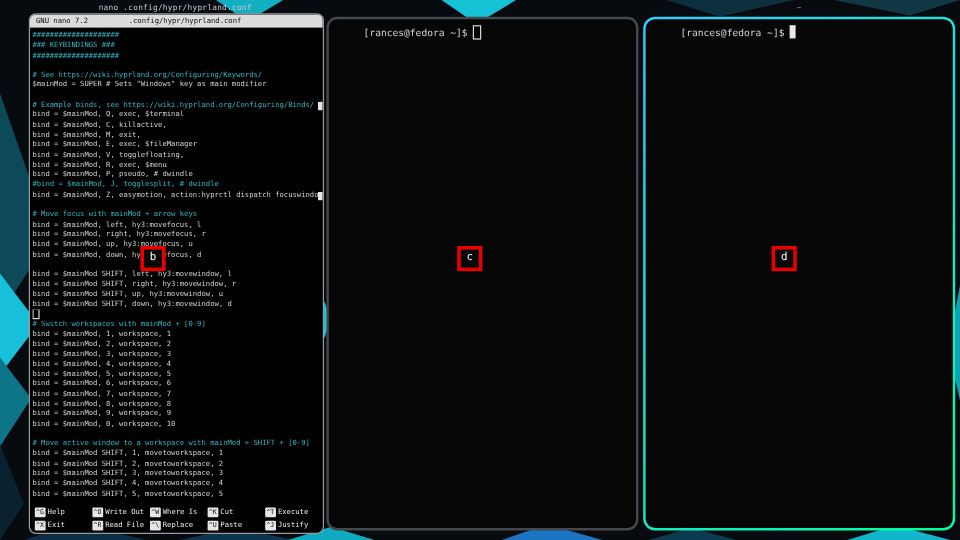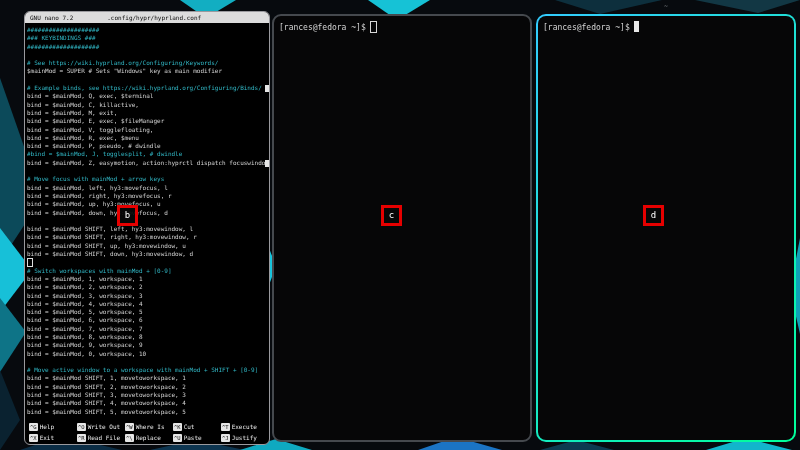--- a/index.html
+++ b/index.html
@@ -37,21 +37,21 @@
   .flabel{color:#ececec;font-size:6px;white-space:nowrap;}
 
   
   .term{position:absolute;top:14px;height:428px;background:#060607;border-radius:9px;
         box-sizing:border-box;}
   .term.mid{left:272px;width:260px;border:2px solid var(--inactive-border);}
   .term-wrap{position:absolute;left:536px;top:14px;width:260px;height:428px;border-radius:10px;
         padding:2px;box-sizing:border-box;
         background:linear-gradient(135deg,var(--active-border-start),var(--active-border-end));}
   .term.right{position:relative;left:0;top:0;width:100%;height:100%;border-radius:8px;}
-  .prompt-line{padding:6px 0 0 5px;font-size:8px;line-height:11px;color:#d6d6d6;white-space:pre;}
+  .prompt-line{padding:6px 0 0 5px;font-size:8px;line-height:11px;color:#d6d6d6;white-space:pre;margin-left:24px;}
   .cursor{display:inline-block;vertical-align:middle;margin-left:4px;margin-top:-2px;}
   .cursor.hollow{width:5px;height:10px;border:1px solid #d8d8d8;}
   .cursor.solid{width:5px;height:11px;background:#e8e8e8;}
 
   
   .hint{position:absolute;width:15px;height:15px;border:3px solid var(--hint-red);
         background:rgba(8,8,8,.92);color:#fff;font-size:9px;line-height:15px;
         text-align:center;font-family:"DejaVu Sans Mono",monospace;}
   .hint.b{left:117px;top:205px;}
   .hint.c{left:381px;top:205px;}
@@ -75,20 +75,21 @@
     <polygon points="265,238 276,266 265,296" fill="#18c4dc"></polygon>
     <polygon points="800,238 790,290 800,334" fill="#10a0b8"></polygon>
     <polygon points="20,450 62,436 122,450" fill="#0b2d45"></polygon>
     <polygon points="150,450 196,440 245,450" fill="#0d3550"></polygon>
     <polygon points="240,450 276,439 312,450" fill="#0fa9c0"></polygon>
     <polygon points="418,450 456,437 502,450" fill="#1b74c4"></polygon>
     <polygon points="540,450 576,440 614,450" fill="#0c3a50"></polygon>
     <polygon points="706,450 746,438 792,450" fill="#12b5cc"></polygon>
   </svg>
 
+  <div class="float-title" style="left:24px;width:244px;">nano .config/hypr/hyprland.conf</div>
   <div class="float-title dim" style="left:536px;width:260px;">~</div>
 
   <div class="nano-window">
     <div class="nano-header">
       <span class="ver">GNU nano 7.2</span>
       <span class="file">.config/hypr/hyprland.conf</span>
       <span class="pad"></span>
     </div>
     <div class="nano-body" id="nano-body">
         <div class="nline comment"><span>####################</span></div>

